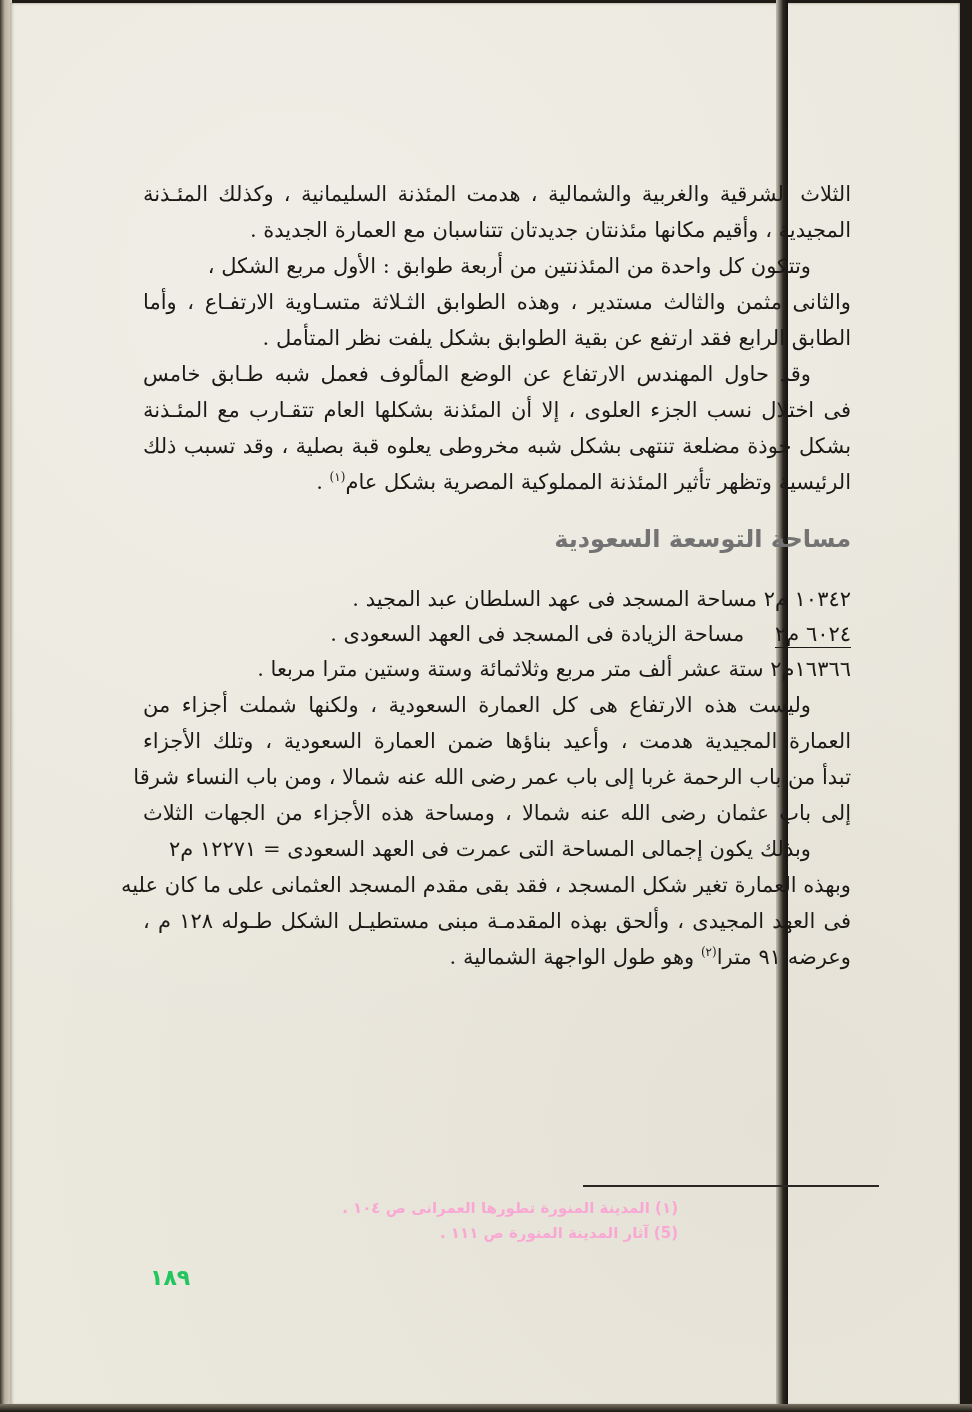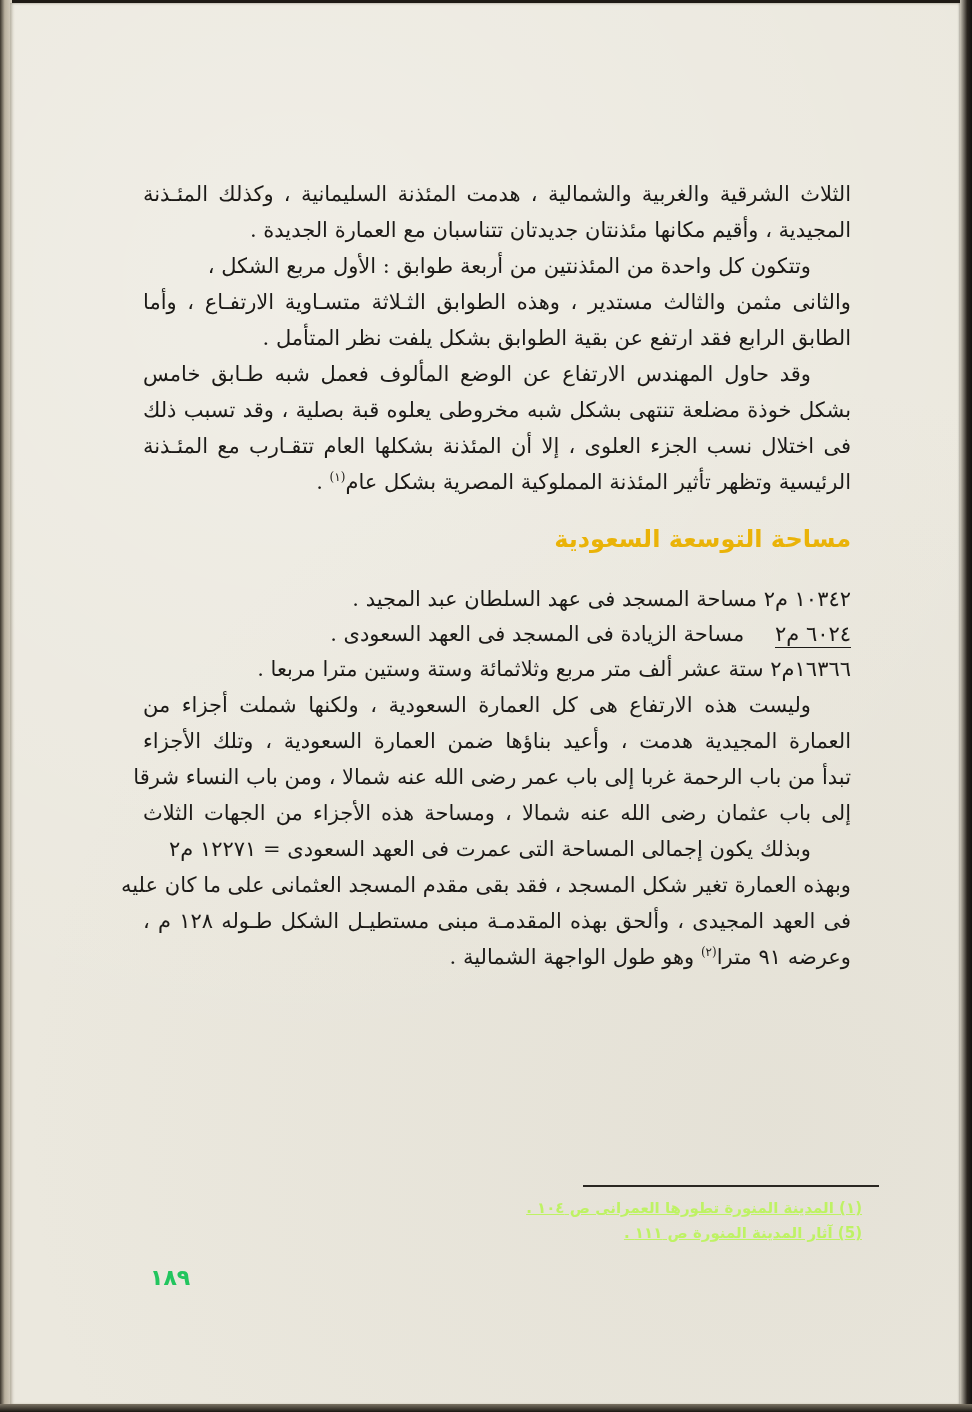--- a/index.html
+++ b/index.html
@@ -5,21 +5,21 @@
     html, body {
       margin: 0;
       padding: 0;
       width: 972px;
       height: 1412px;
       overflow: hidden;
       background: #1e1a15;
     }
     .scan {
       position: relative;
-      width: 972px;
+      width: 788px;
       height: 1412px;
       background: #1e1a15;
     }
     .page-edge-left {
       position: absolute;
       left: 0; top: 0;
       width: 12px; height: 1412px;
       background: linear-gradient(to right, #3a342b 0%, #b9b09e 40%, #d8d1c2 100%);
     }
     .page {
@@ -72,21 +72,21 @@
     }
     .heading {
       display: block;
       margin-top: 16px;
       height: 46px;
       line-height: 46px;
       font-family: "DejaVu Sans", sans-serif;
       font-weight: bold;
       font-size: 24px;
       text-align: right;
-      color: #eab308;
+      color: #737373;
     }
     .list-line {
       display: block;
       height: 35px;
       line-height: 35px;
       white-space: nowrap;
       text-align: right;
     }
     .num {
       unicode-bidi: isolate;
@@ -111,22 +111,21 @@
     }
     .footnotes {
       position: absolute;
       right: 110px;
       top: 1196px;
       width: 500px;
       direction: rtl;
       font-family: "DejaVu Sans", sans-serif;
       font-weight: bold;
       font-size: 15px;
-      color: #bef264;
-      text-decoration: underline;
+      color: #f9a8d4;
     }
     .footnote {
       display: block;
       height: 25px;
       line-height: 25px;
       text-align: right;
     }
     .page-number {
       position: absolute;
       left: 150px;
@@ -155,22 +154,22 @@
     </div>
 
     <div>
       <span class="p-line last indent">وتتكون كل واحدة من المئذنتين من أربعة طوابق : الأول مربع الشكل ،</span>
       <span class="p-line">والثانى مثمن والثالث مستدير ، وهذه الطوابق الثـلاثة متسـاوية الارتفـاع ، وأما</span>
       <span class="p-line last">الطابق الرابع فقد ارتفع عن بقية الطوابق بشكل يلفت نظر المتأمل .</span>
     </div>
 
     <div>
       <span class="p-line indent">وقد حاول المهندس الارتفاع عن الوضع المألوف فعمل شبه طـابق خامس</span>
+      <span class="p-line">فى اختلال نسب الجزء العلوى ، إلا أن المئذنة بشكلها العام تتقـارب مع المئـذنة</span>
       <span class="p-line">بشكل خوذة مضلعة تنتهى بشكل شبه مخروطى يعلوه قبة بصلية ، وقد تسبب ذلك</span>
-      <span class="p-line">فى اختلال نسب الجزء العلوى ، إلا أن المئذنة بشكلها العام تتقـارب مع المئـذنة</span>
       <span class="p-line last"><span>الرئيسية وتظهر تأثير المئذنة المملوكية المصرية بشكل عام</span><span class="sup">(١)</span><span> .</span></span>
     </div>
 
     <h2 class="heading">مساحة التوسعة السعودية</h2>
 
 
     <div>
       <span class="list-line"><span class="num">١٠٣٤٢ م٢</span> <span>مساحة المسجد فى عهد السلطان عبد المجيد .</span></span>
       <span class="list-line"><span class="num underline-num">٦٠٢٤ م٢</span> <span>مساحة الزيادة فى المسجد فى العهد السعودى .</span></span>
       <span class="list-line"><span class="num">١٦٣٦٦م٢</span> <span>ستة عشر ألف متر مربع وثلاثمائة وستة وستين مترا مربعا .</span></span>

